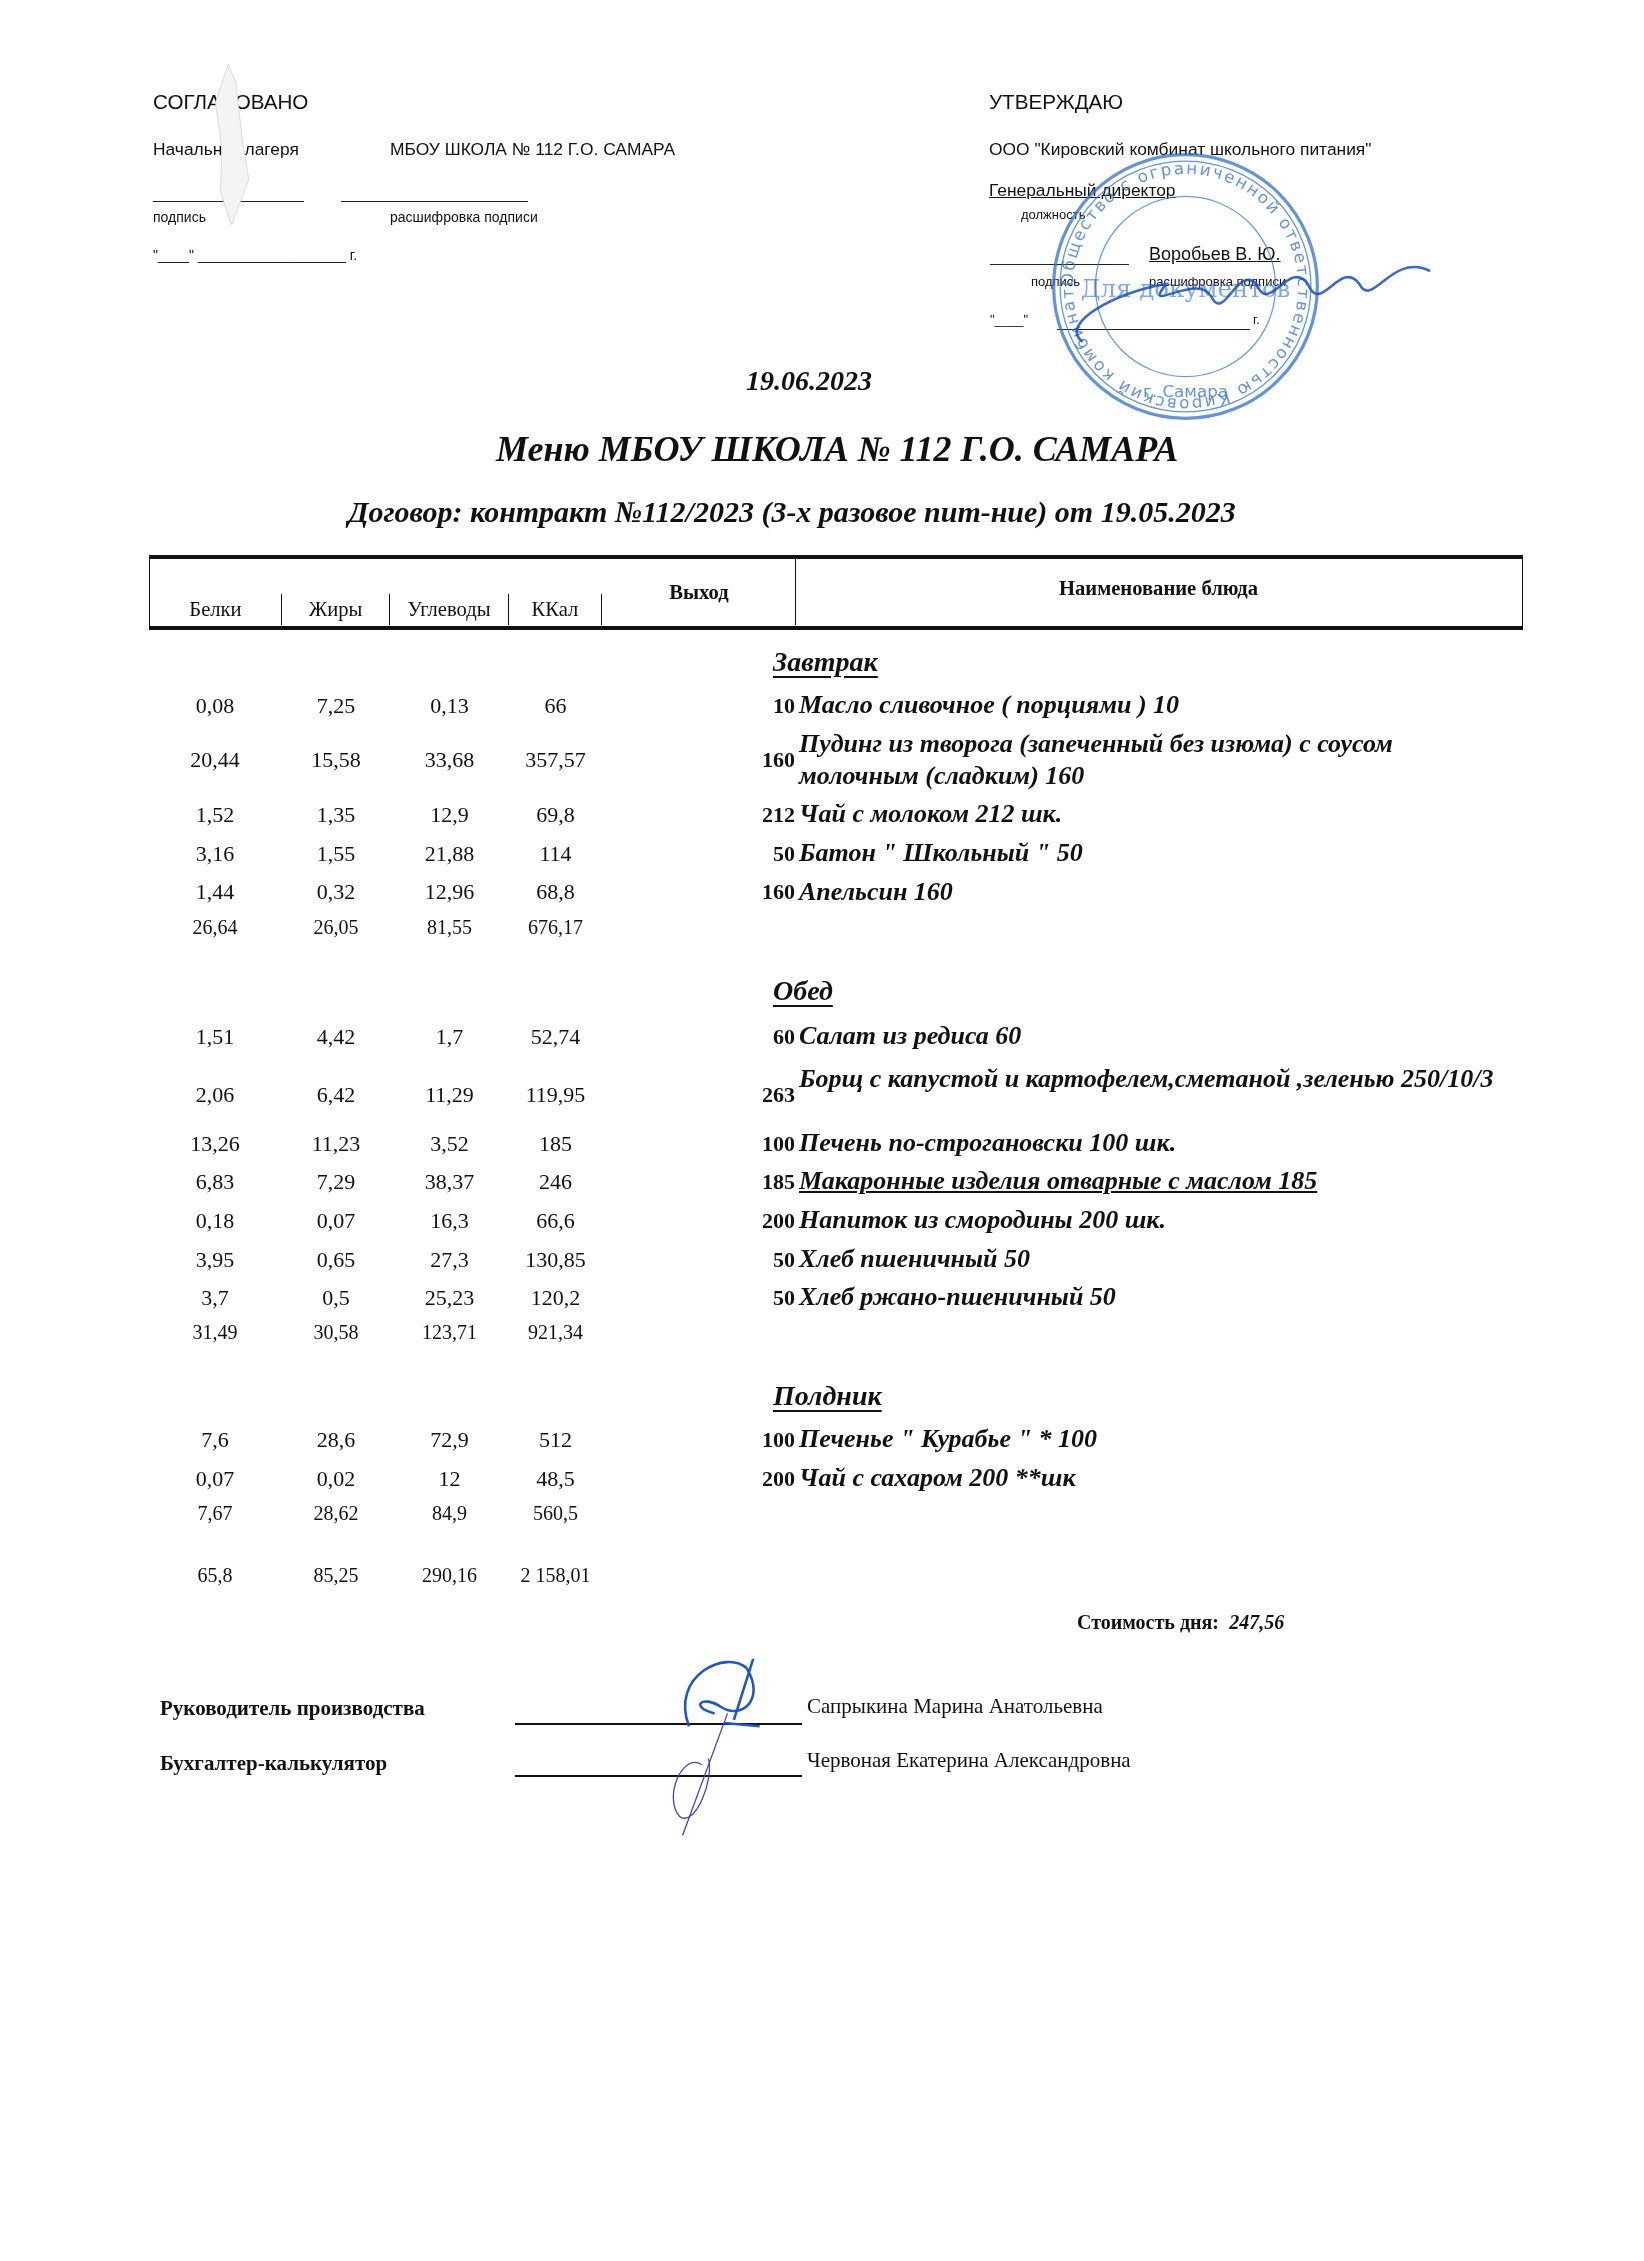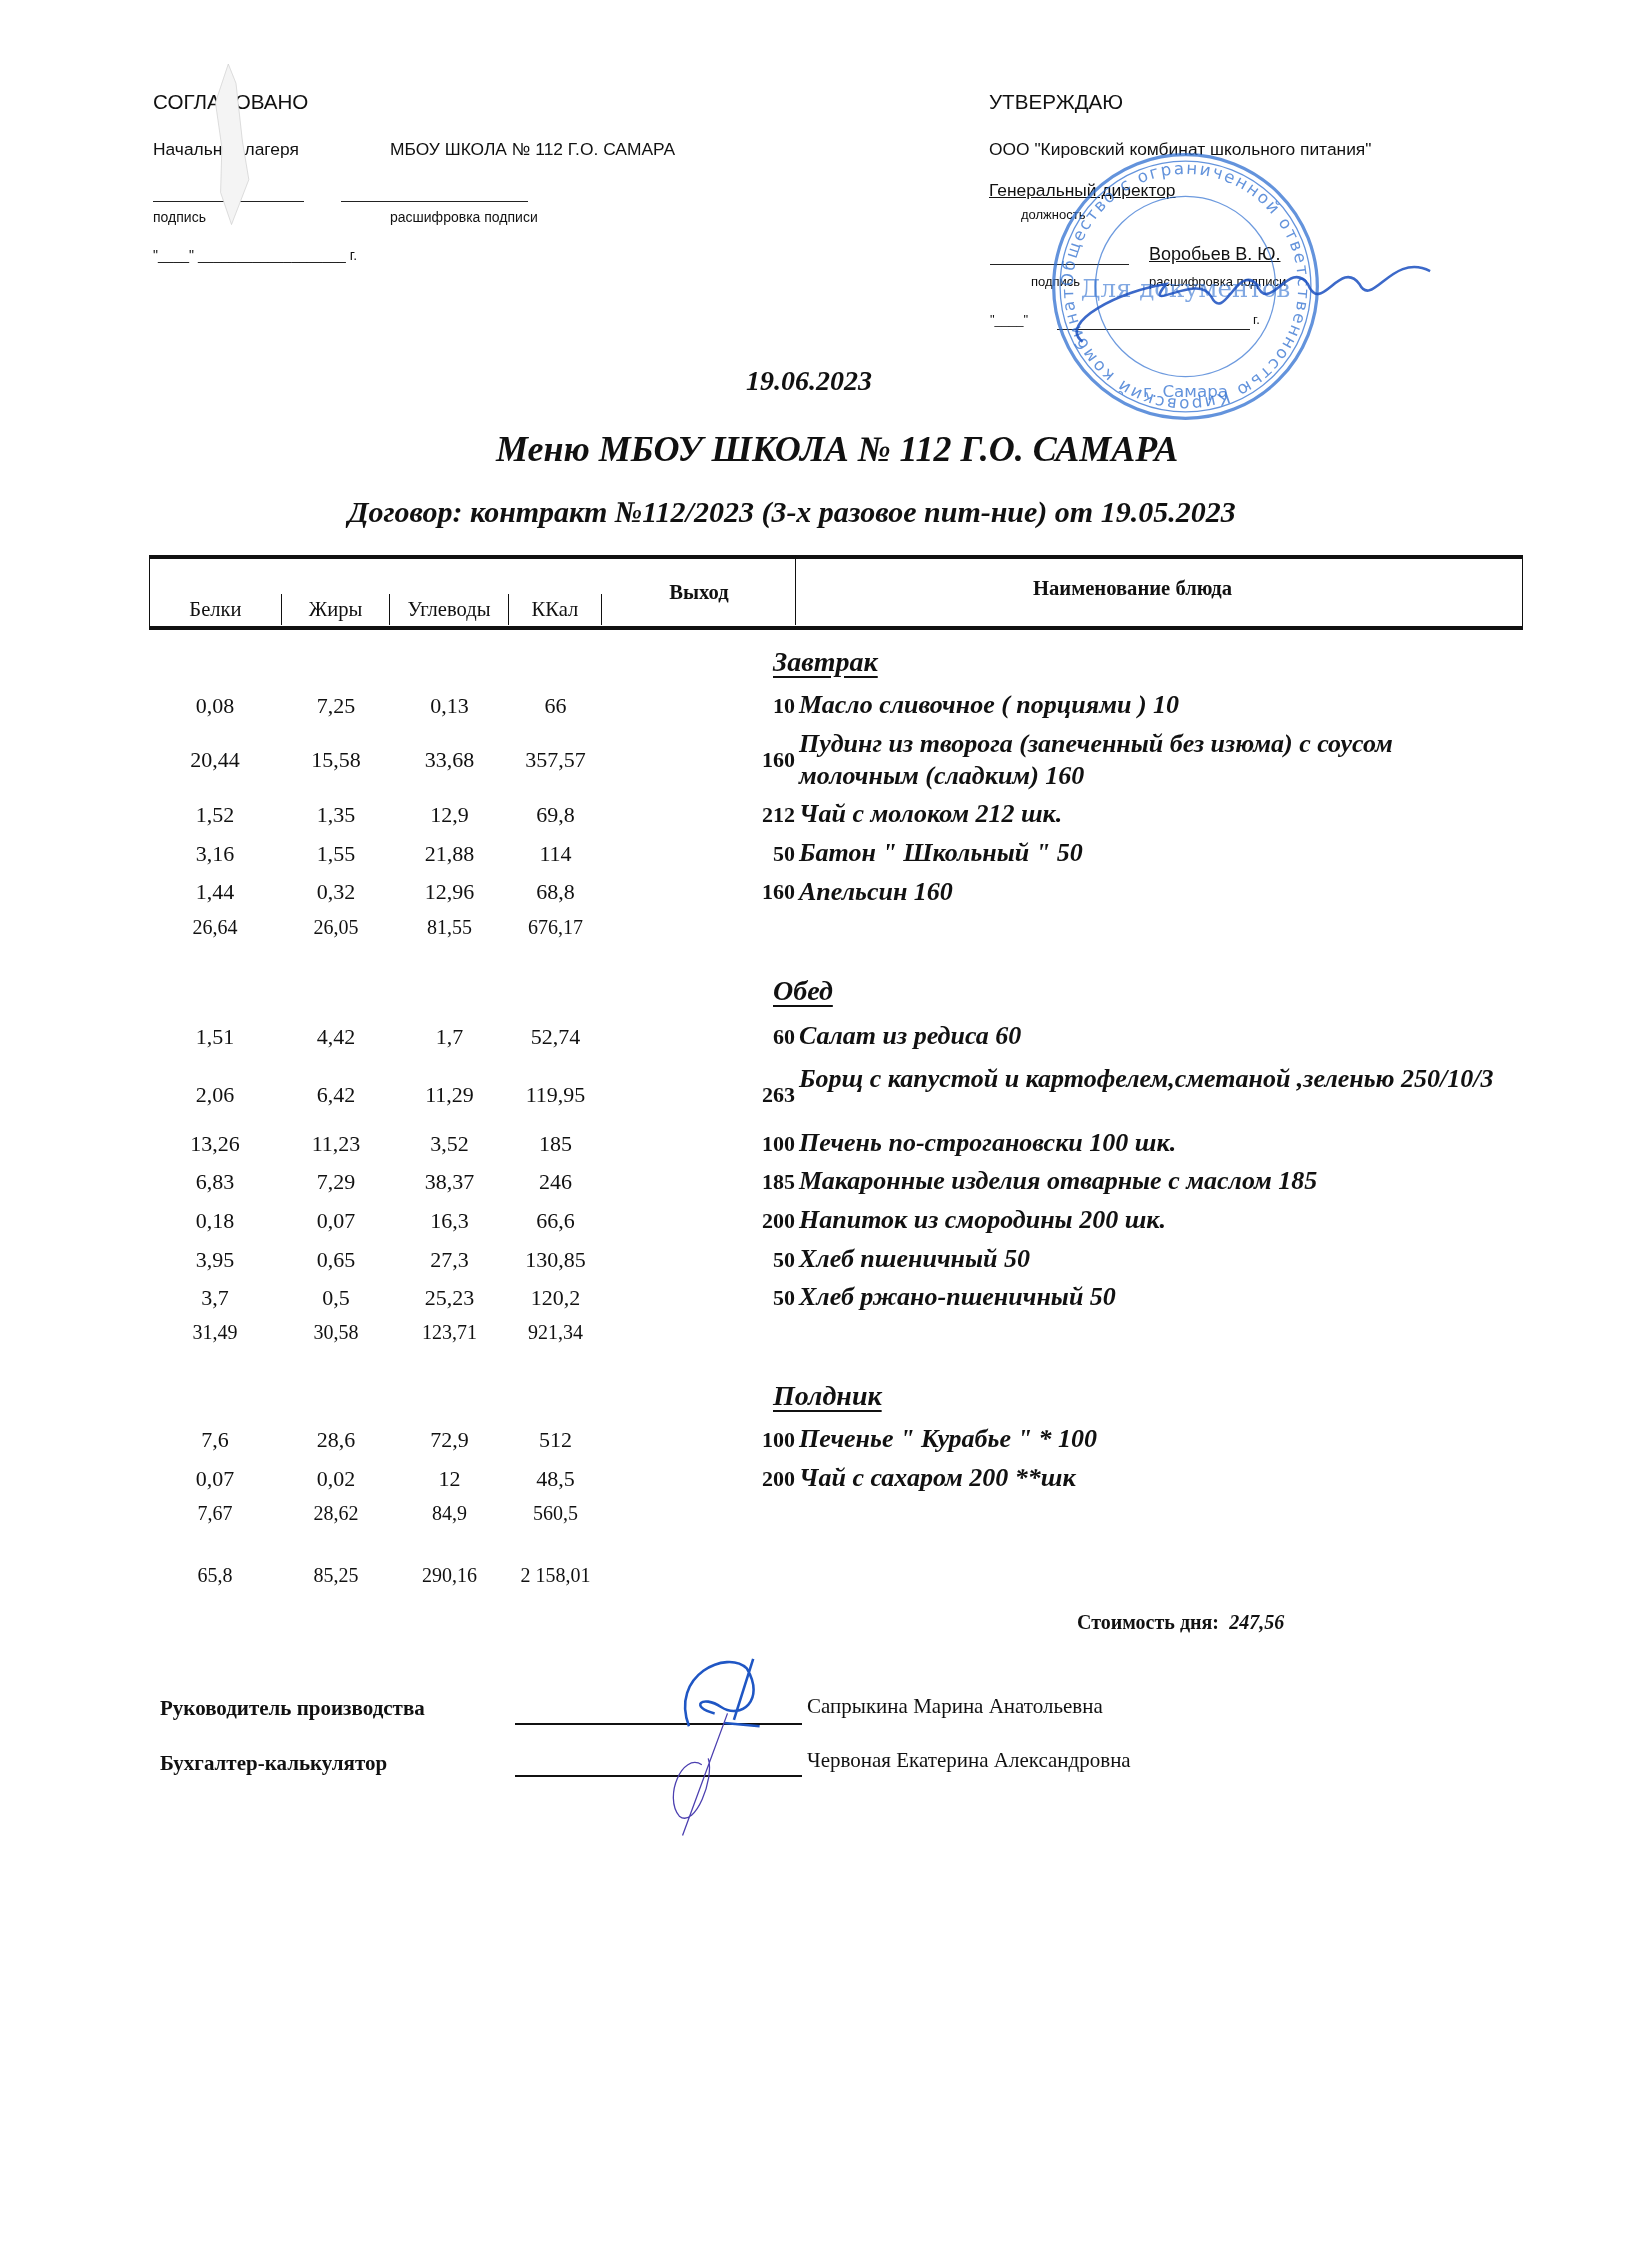--- a/index.html
+++ b/index.html
@@ -73,21 +73,21 @@
 <div class="abs title-it" style="left:0;width:1644px;text-align:center;top:365px;font-size:28px;"><span style="position: relative; left: -13px; display: inline-block; width: 1644px; text-align: center;">19.06.2023</span></div>
 <div class="abs title-it" style="left:496px;top:428px;font-size:36px;">Меню МБОУ ШКОЛА № 112 Г.О. САМАРА</div>
 <div class="abs title-it" style="left:348px;top:495px;font-size:30px;">Договор: контракт №112/2023 (3-х разовое пит-ние) от 19.05.2023</div>
 
 <div class="thead">
   <div class="th" style="left:0;top:35px;width:132px;height:31px;border-right:1.3px solid #111;">Белки</div>
   <div class="th" style="left:132px;top:35px;width:108px;height:31px;border-right:1.3px solid #111;">Жиры</div>
   <div class="th" style="left:240px;top:35px;width:119px;height:31px;border-right:1.3px solid #111;">Углеводы</div>
   <div class="th" style="left:359px;top:35px;width:93px;height:31px;border-right:1.3px solid #111;">ККал</div>
   <div class="th b" style="left:453px;top:0;width:193px;height:66px;border-right:1.3px solid #111;">Выход</div>
-  <div class="th b" style="left:620px;top:0;width:725px;height:58px;">Наименование блюда</div>
+  <div class="th b" style="left:646px;top:0;width:725px;height:58px;">Наименование блюда</div>
 </div>
 
 <div id="menu-body">
     <div class="section" style="left: 773px; top: 646px;">Завтрак</div>
     <div>
       <div class="row-num" style="left: 149px; width: 132px; top: 693px;">0,08</div>
       <div class="row-num" style="left: 282px; width: 108px; top: 693px;">7,25</div>
       <div class="row-num" style="left: 390px; width: 119px; top: 693px;">0,13</div>
       <div class="row-num" style="left: 509px; width: 93px; top: 693px;">66</div>
       <div class="row-yield" style="left: 602px; width: 193px; top: 693px;">10</div>
@@ -155,21 +155,21 @@
       <div class="row-num" style="left: 509px; width: 93px; top: 1131px;">185</div>
       <div class="row-yield" style="left: 602px; width: 193px; top: 1131px;">100</div>
       <div class="row-name" style="left: 799px; width: 709px; top: 1127px;">Печень по-строгановски  100 шк.</div>
     </div>
     <div>
       <div class="row-num" style="left: 149px; width: 132px; top: 1169px;">6,83</div>
       <div class="row-num" style="left: 282px; width: 108px; top: 1169px;">7,29</div>
       <div class="row-num" style="left: 390px; width: 119px; top: 1169px;">38,37</div>
       <div class="row-num" style="left: 509px; width: 93px; top: 1169px;">246</div>
       <div class="row-yield" style="left: 602px; width: 193px; top: 1169px;">185</div>
-      <div class="row-name" style="left: 799px; width: 709px; top: 1165px;">Макаронные изделия отварные с маслом  185</div>
+      <div class="row-name" style="left: 799px; width: 709px; top: 1165px; text-decoration: underline;">Макаронные изделия отварные с маслом  185</div>
     </div>
     <div>
       <div class="row-num" style="left: 149px; width: 132px; top: 1208px;">0,18</div>
       <div class="row-num" style="left: 282px; width: 108px; top: 1208px;">0,07</div>
       <div class="row-num" style="left: 390px; width: 119px; top: 1208px;">16,3</div>
       <div class="row-num" style="left: 509px; width: 93px; top: 1208px;">66,6</div>
       <div class="row-yield" style="left: 602px; width: 193px; top: 1208px;">200</div>
       <div class="row-name" style="left: 799px; width: 709px; top: 1204px;">Напиток из смородины   200 шк.</div>
     </div>
     <div>

